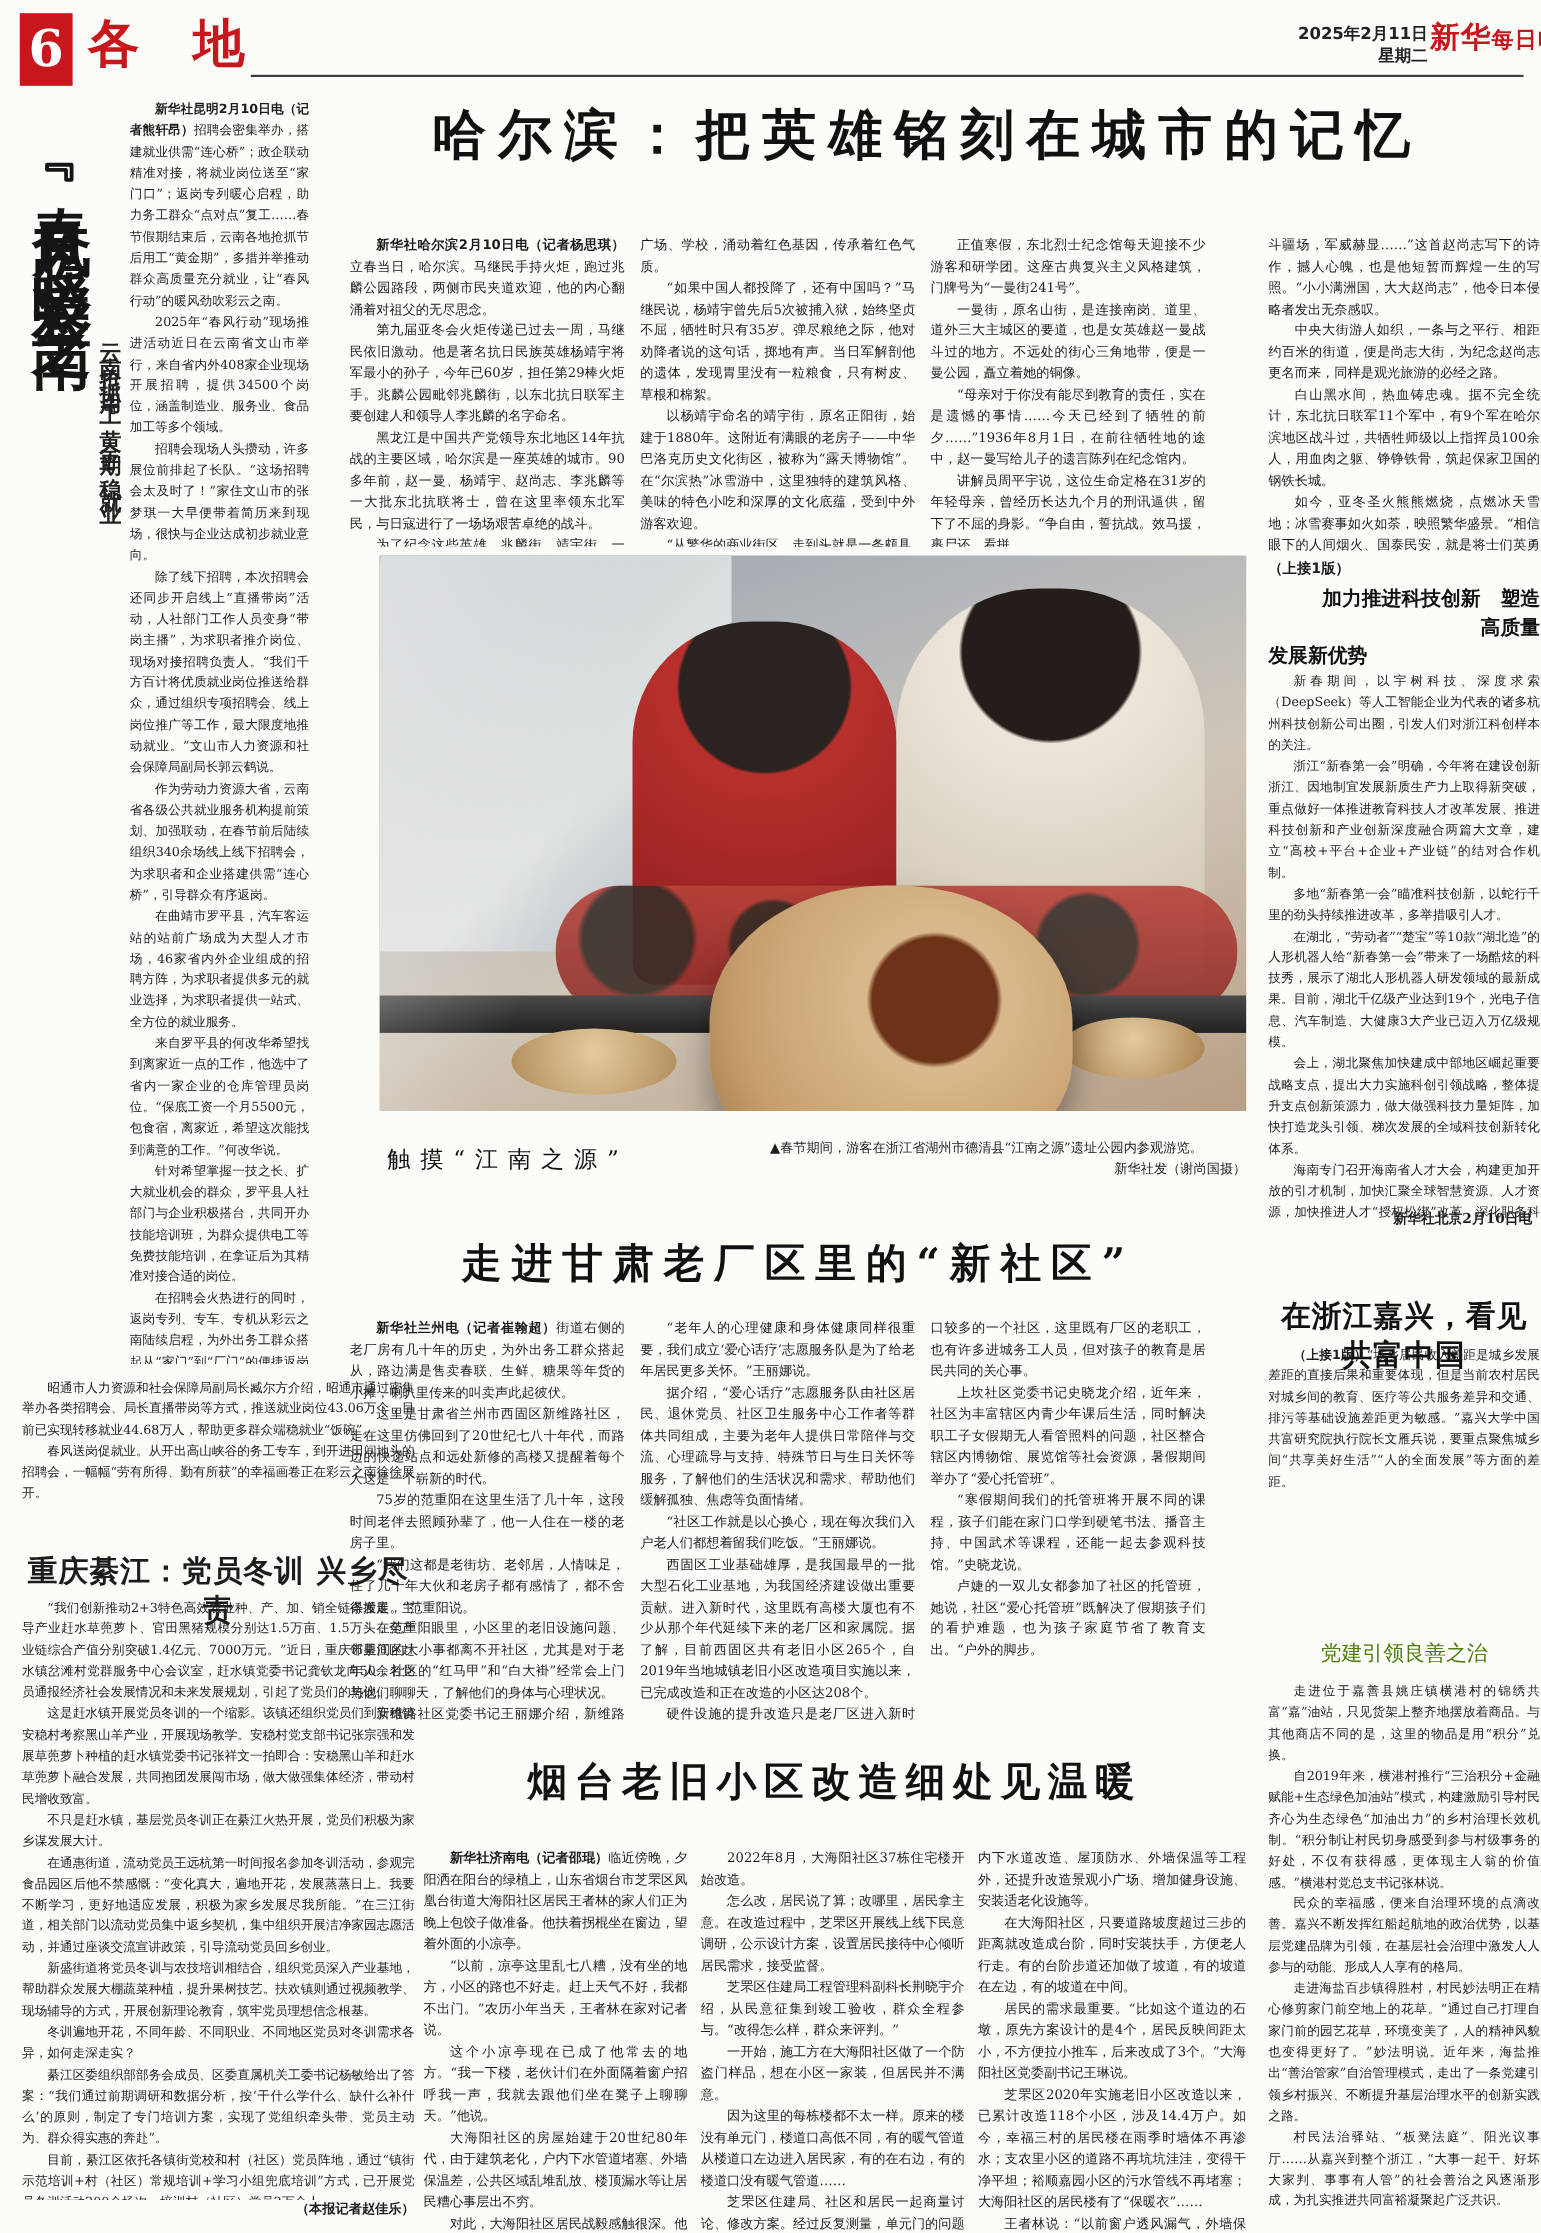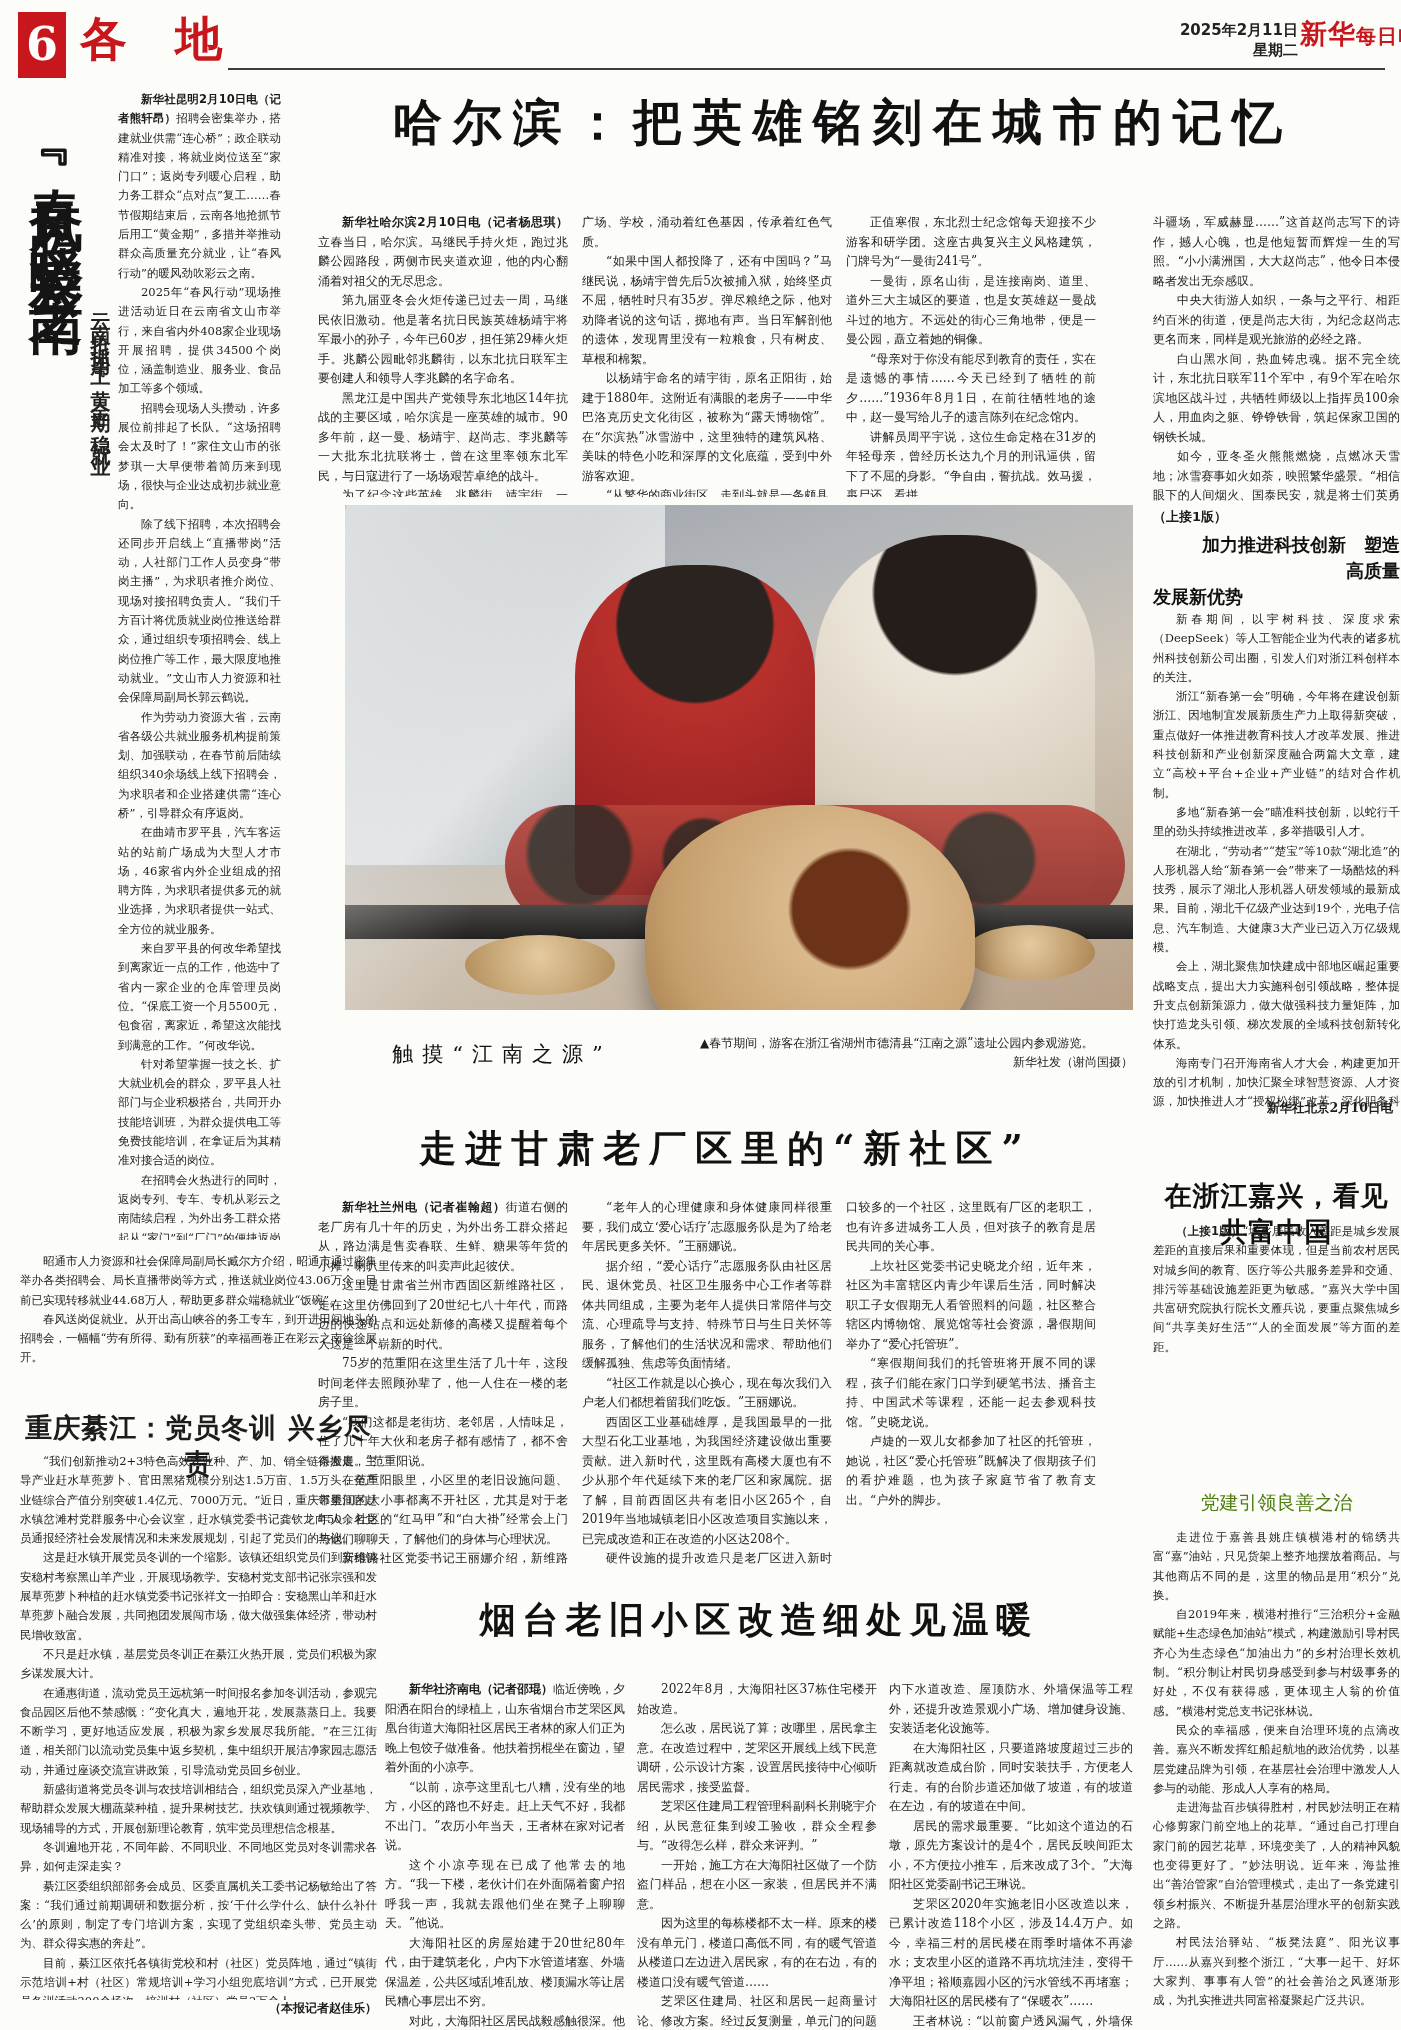--- a/index.html
+++ b/index.html
@@ -63,21 +63,21 @@
   .ph-shelf{left:0;top:400px;width:788px;height:34px;background:linear-gradient(#4c4a48,#23211f);}
   .ph-pot{left:300px;top:300px;width:330px;height:260px;border-radius:48% 48% 40% 40%;
     background:radial-gradient(circle at 62% 40%,#6d3318 0 22%,#d9b98c 24%,#c69e6d 70%,#9c7547 100%);
     box-shadow:0 18px 30px rgba(0,0,0,.35);}
   .ph-shard1{left:120px;top:430px;width:150px;height:60px;border-radius:50%;
     background:radial-gradient(circle at 50% 35%,#e4cb9f,#b08a58);}
   .ph-shard2{left:620px;top:420px;width:130px;height:55px;border-radius:50%;
     background:radial-gradient(circle at 50% 35%,#e4cb9f,#a87f4e);}
   .ph-glass{left:-80px;top:0;width:260px;height:505px;transform:skewX(-18deg);
     background:linear-gradient(90deg,rgba(255,255,255,.42),rgba(255,255,255,0));}
-  .caption-title{left:352px;top:1040px;width:300px;text-align:center;
+  .caption-title{left:352px;top:1040px;width:300px;text-align:left;
     font-size:21px;letter-spacing:9px;color:#111;}
   .caption-text{left:700px;top:1034px;width:433px;font-size:12px;line-height:19px;text-align:justify;}
   .caption-text .credit{display:block;text-align:right;}
   
   .gs-headline{left:318px;top:1124px;width:815px;text-align:center;
     font-size:37px;font-weight:900;letter-spacing:9px;color:#111;}
   .gs-c1{left:318px;top:1198px;width:250px;height:370px;}
   .gs-c2{left:582px;top:1198px;width:250px;height:370px;}
   .gs-c3{left:846px;top:1198px;width:250px;height:370px;}
   

